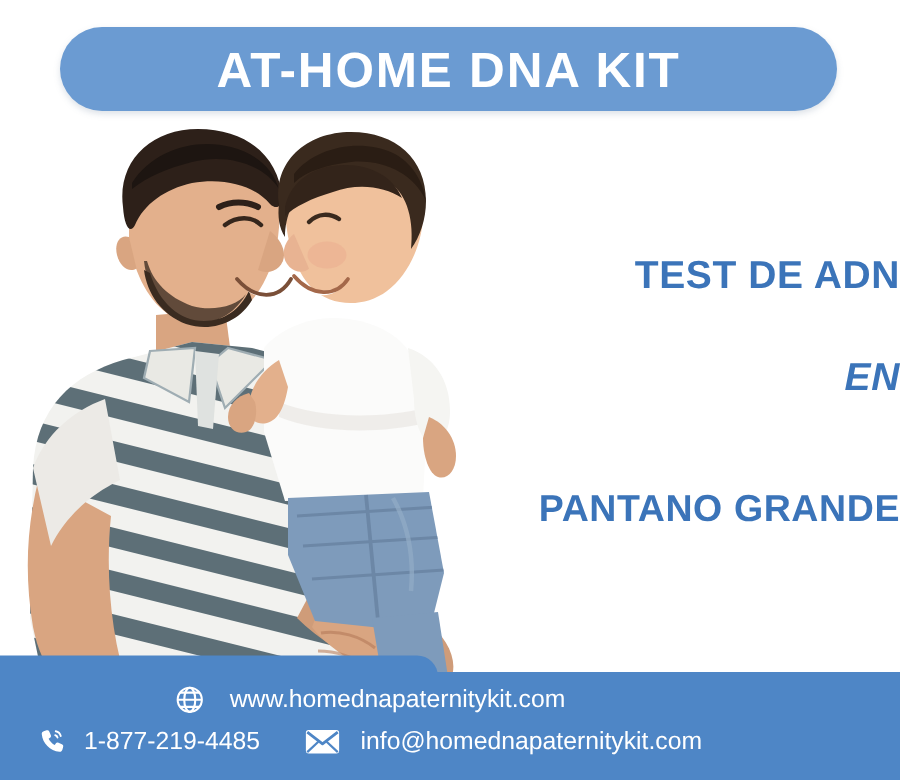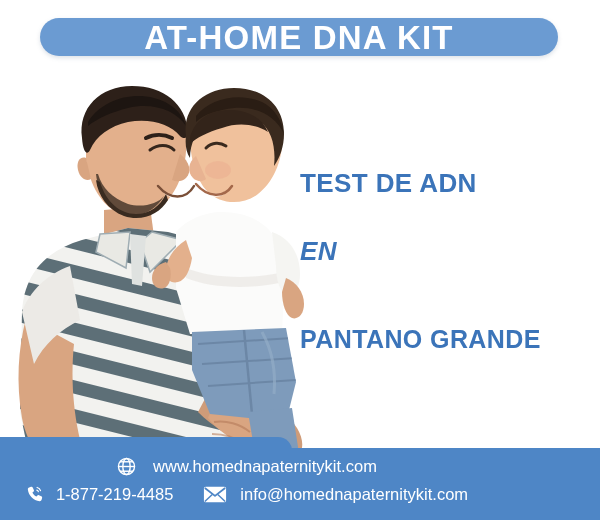--- a/index.html
+++ b/index.html
@@ -20,21 +20,21 @@
     background: #ffffff;
     overflow: hidden;
   }
 
   
   .header-pill {
     position: absolute;
     left: 40px;
     top: 18px;
     width: 518px;
-    height: 38px;
+    height: 56px;
     background: #6b9bd2;
     border-radius: 28px;
     box-shadow: 0 2px 4px rgba(120,140,165,0.25);
     display: flex;
     align-items: center;
     justify-content: center;
   }
   .header-title {
     color: #ffffff;
     font-size: 33px;
@@ -55,21 +55,21 @@
     overflow: hidden;
   }
   .photo-svg { display: block; width: 320px; height: 378px; }
 
   
   .headline-block {
     position: absolute;
     left: 300px;
     top: 150px;
     width: 300px;
-    text-align: left;
+    text-align: right;
   }
   .headline-line {
     color: #3b74b9;
     font-weight: bold;
     font-size: 26px;
     line-height: 1;
     letter-spacing: 0.4px;
     white-space: nowrap;
     font-family: "Liberation Sans", sans-serif;
   }

